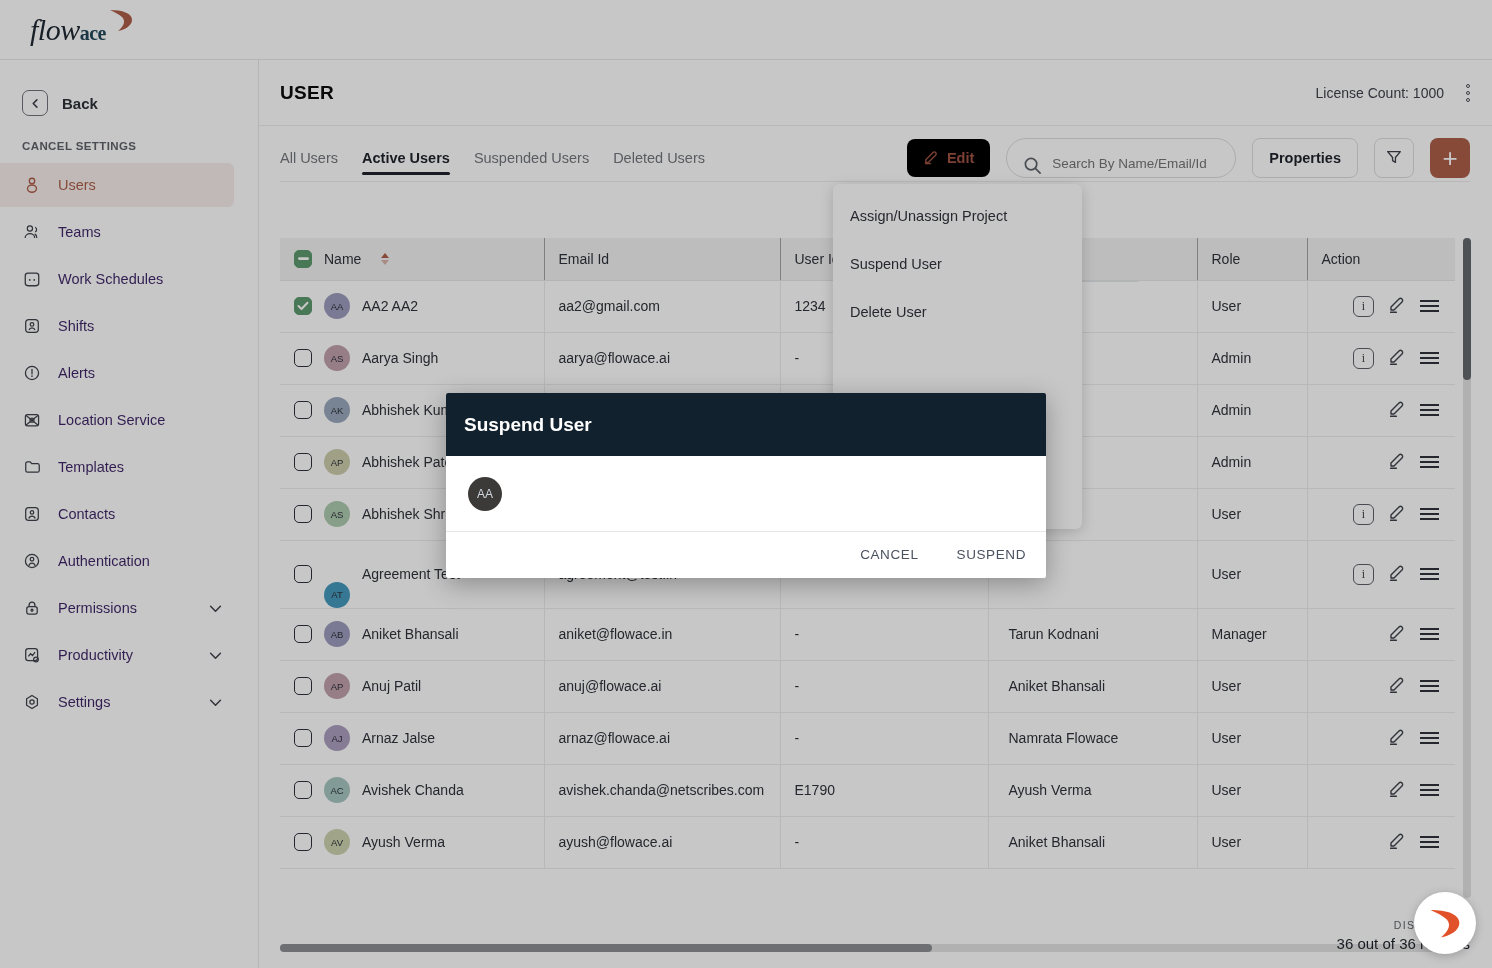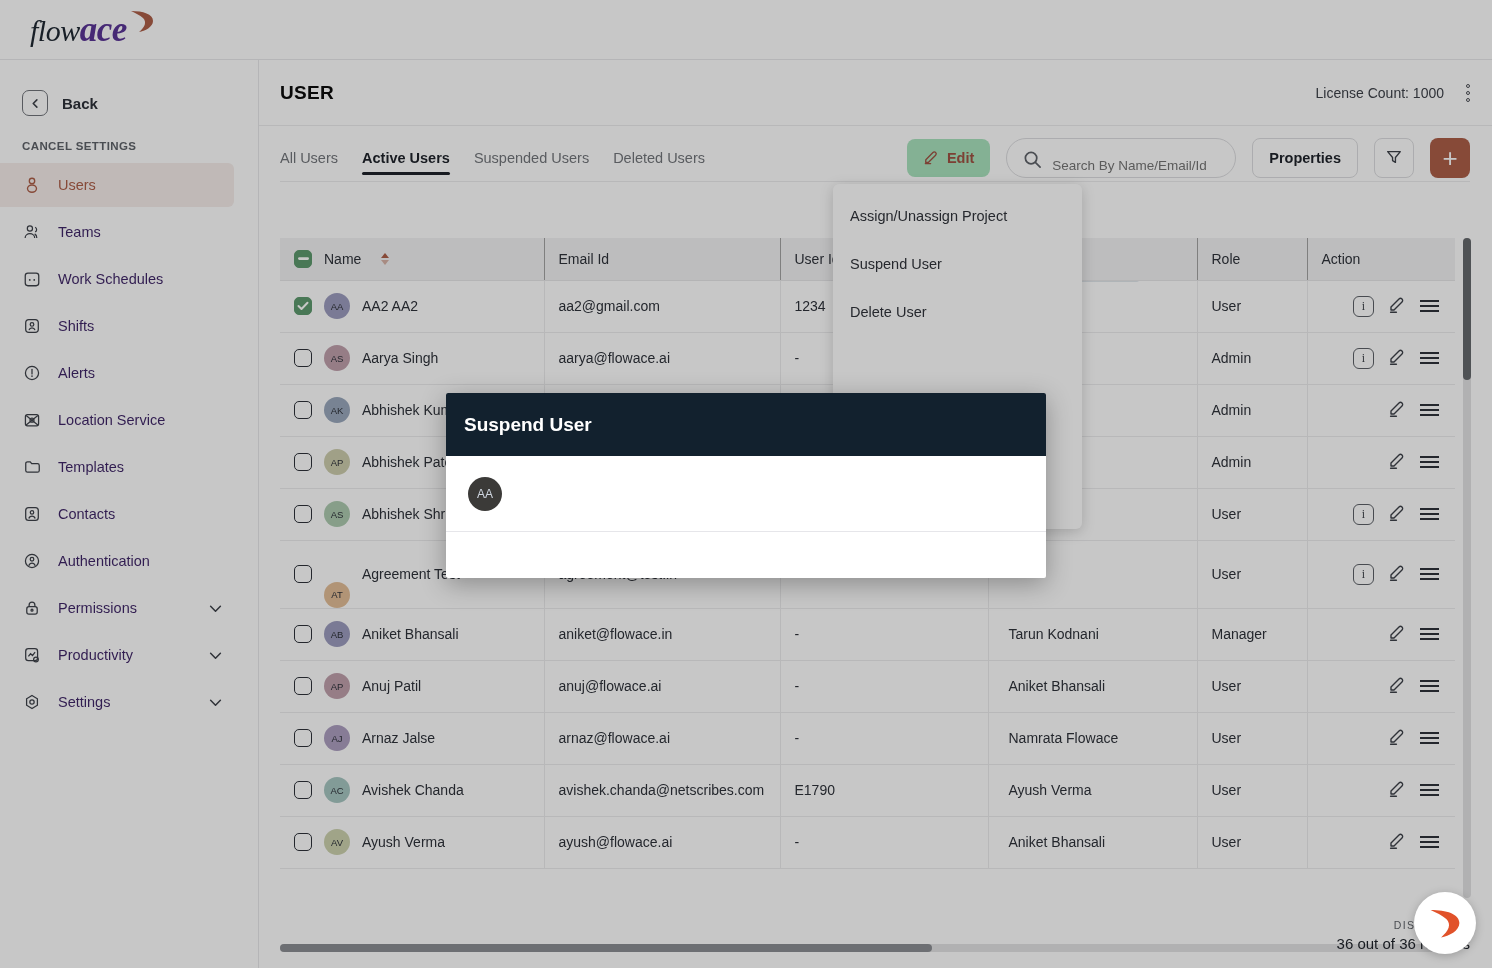--- a/index.html
+++ b/index.html
@@ -15,21 +15,21 @@
   .dimmed { filter: brightness(0.78) saturate(0.55); }
 
   
   .topbar {
     position: absolute; top: 0; left: 0; width: 1492px; height: 60px;
     background: #fff; border-bottom: 1px solid #e8e8ec;
     display: flex; align-items: center;
   }
   .logo { margin-left: 30px; display: flex; align-items: baseline; }
   .logo .l1 { font-family: "Liberation Serif", serif; font-style: italic; font-size: 30px; color: #19293b; letter-spacing: -0.5px;}
-  .logo .l2 { font-family: "Liberation Serif", serif; font-style: italic; font-weight: bold; font-size: 35px; color: #6d28d9; letter-spacing: -0.5px;}
+  .logo .l2 { font-family: "Liberation Serif", serif; font-weight: bold; font-size: 20px; color: #0c4a6e; letter-spacing: -0.5px;}
   .logo .swoosh { margin-left: 2px; position: relative; top: -8px; }
 
   .top-right { margin-left: auto; display: flex; align-items: center; gap: 18px; margin-right: 22px; }
   .proj-search {
     width: 184px; height: 38px; border: 1px solid #dcdde2; border-radius: 19px;
     display: flex; align-items: center; padding: 0 14px; gap: 9px; background:#fff;
   }
   .proj-search input {
     border: none; outline: none; font-size: 13.5px; color: #6d7480;
     font-family: "Liberation Sans", sans-serif; width: 130px; background: transparent;
@@ -82,27 +82,27 @@
   .kebab i { width: 4px; height: 4px; border-radius:50%; border:1px solid #4a515c; display:block;}
 
   .tabs-row { height: 64px; display: flex; align-items: center; padding: 0 22px 0 21px; gap: 0; position: relative;}
   .tab { font-size: 14.5px; color: #70767f; padding: 0 12px 0 0; margin-right: 12px; cursor: pointer; position: relative; height: 46px; display:flex; align-items:center;}
   .tab.active { color: #1b2330; font-weight: bold; }
   .tab.active::after { content:""; position:absolute; left:0; right:12px; bottom:6px; height:3px; background:#1b2330; border-radius:2px;}
   .tabs-underline { position: absolute; left: 21px; right: 22px; bottom: 8px; height: 1px; background: #ececef;}
 
   .tools { margin-left: auto; display: flex; align-items: center; gap: 16px; z-index: 4;}
   .btn-edit {
-    background: #86efac; color: #d2462a; border: none; border-radius: 8px;
+    background: #000000; color: #d2462a; border: none; border-radius: 8px;
     height: 38px; padding: 0 16px; font-size: 14.5px; font-weight: bold;
     display: flex; align-items: center; gap: 8px; cursor: pointer;
   }
   .search-box {
     width: 230px; height: 40px; border: 1px solid #dcdde2; border-radius: 20px;
-    display: flex; align-items: flex-end; gap: 10px; padding: 4px 16px; background:#fff;
+    display: flex; align-items: flex-start; gap: 10px; padding: 17px 16px; background:#fff;
   }
   .search-box input { border:none; outline:none; font-size: 13.5px; color:#6d7480; width: 170px; font-family:"Liberation Sans",sans-serif; background:transparent;}
   .btn-props {
     height: 40px; border: 1px solid #dcdde2; border-radius: 8px; background: #fff;
     padding: 0 16px; font-size: 14.5px; font-weight: bold; color: #1b2330; cursor: pointer;
     display:flex; align-items:center;
   }
   .btn-filter { width: 40px; height: 40px; border: 1px solid #dcdde2; border-radius: 8px; background:#fff; display:flex; align-items:center; justify-content:center; cursor:pointer;}
   .btn-add { width: 40px; height: 40px; border-radius: 8px; background: #e1522a; color:#fff; display:flex; align-items:center; justify-content:center; font-size: 26px; font-weight: 300; cursor:pointer; border:none;}
 
@@ -554,21 +554,21 @@
                       <i></i>
                       <i></i>
                     </span>
                   </span>
                 </td>
               </tr>
               <tr>
                 <td class="col-name">
                   <span class="cellflex">
                     <span class="cbox"></span>
-                    <span class="av" style="background: #fdba74; margin-top: 41px;">AT</span>
+                    <span class="av" style="background: #0ea5e9; margin-top: 41px;">AT</span>
                     <span>Agreement Test</span>
                   </span>
                 </td>
                 <td class="col-email">agreement@test.in</td>
                 <td class="col-uid">-</td>
                 <td class="col-mgr">-</td>
                 <td class="col-role">User</td>
                 <td class="col-act">
                   <span class="acts">
                     <span class="ibox">i</span>
@@ -738,20 +738,24 @@
 
   </div>
 
   <div class="modal">
     <div class="modal-head">
       <span class="modal-title">Suspend User</span>
     </div>
     <div class="modal-body">
       <span class="modal-av">AA</span>
     </div>
+    <div class="modal-foot">
+      <button class="mbtn">CANCEL</button>
+      <button class="mbtn">SUSPEND</button>
+    </div>
   </div>
 
   <div class="fab">
     <svg width="34" height="32" viewBox="0 0 26 24">
         <path d="M2 2 C14 2, 24 5, 24 12 C24 18, 16 22, 10 23 C16 18, 18 13, 14 9 C11 6, 6 4, 2 2 Z" fill="#e1522a"></path>
       </svg>
   </div>
 
 </div>
 

